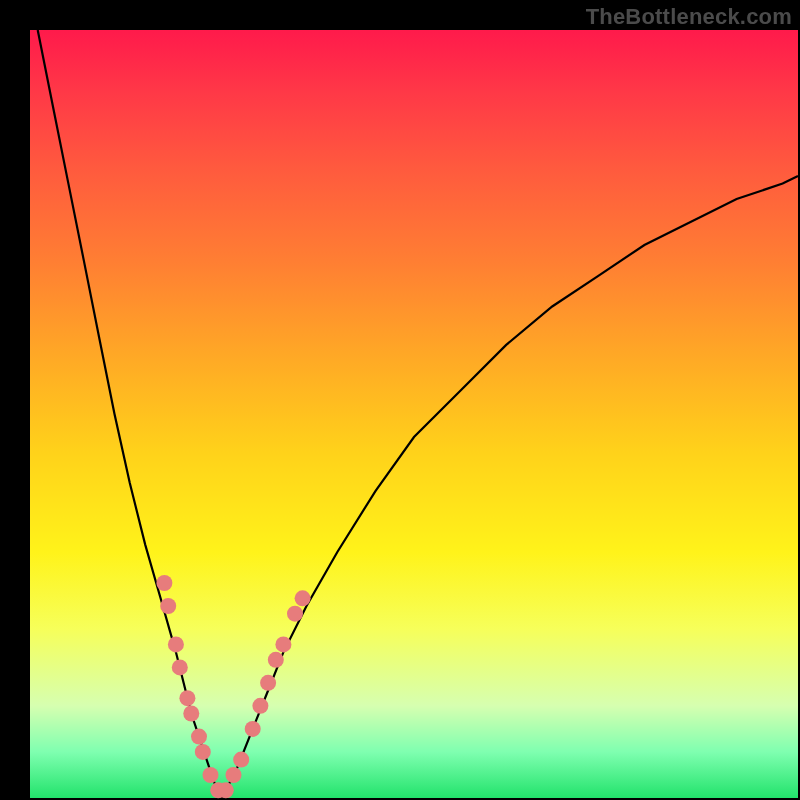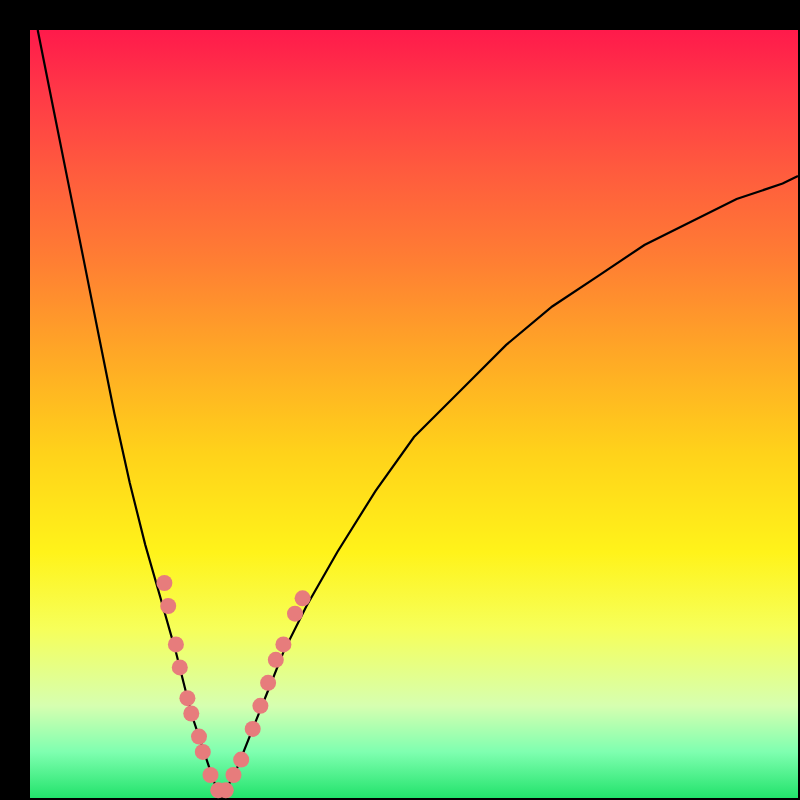--- a/index.html
+++ b/index.html
@@ -89,13 +89,14 @@
           <circle cx="222.7" cy="698.9" r="8" class="dot"></circle>
           <circle cx="230.4" cy="675.8" r="8" class="dot"></circle>
           <circle cx="238.1" cy="652.8" r="8" class="dot"></circle>
           <circle cx="245.8" cy="629.8" r="8" class="dot"></circle>
           <circle cx="253.4" cy="614.4" r="8" class="dot"></circle>
           <circle cx="265.0" cy="583.7" r="8" class="dot"></circle>
           <circle cx="272.6" cy="568.3" r="8" class="dot"></circle>
         </g>
     </svg>
   </div>
+  <div class="watermark">TheBottleneck.com</div>
 </div>
 
 </body></html>

